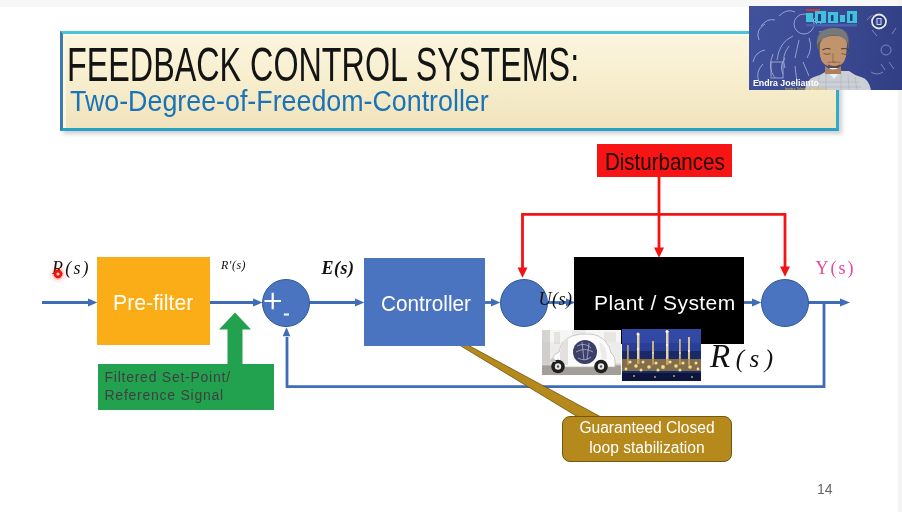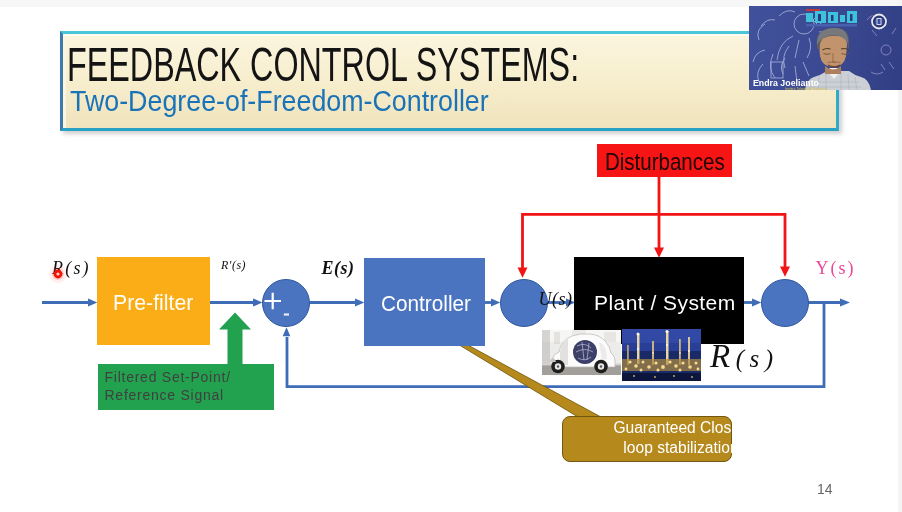--- a/index.html
+++ b/index.html
@@ -141,21 +141,21 @@
   <svg class="abs" style="left:260px;top:288px;" width="36" height="32" viewBox="0 0 36 32">
     <path d="M4.5 13 L21 13 M12.7 4.7 L12.7 21.3" stroke="#fff" stroke-width="2.2"></path>
     <path d="M23.8 26.5 L29 26.5" stroke="#ecedf5" stroke-width="2.2"></path>
   </svg>
 
   <div class="abs" style="left:98px;top:364px;width:176px;height:45.5px;background:#22a24e;"></div>
   <div class="abs" style="left:104.5px;top:367.5px;font-size:14px;letter-spacing:0.75px;line-height:18.2px;color:#404040;">Filtered Set-Point/<br>Reference Signal</div>
 
   <div class="abs" style="left:562px;top:415.5px;width:170px;height:46.5px;background:#b5891c;border:1.8px solid #71580e;
        border-radius:8px;box-sizing:border-box;"></div>
-  <div class="abs" style="left:562px;top:418.4px;width:170px;text-align:center;font-size:15.6px;line-height:19.7px;color:#fff;padding-left:34px;">Guaranteed Closed<br>loop stabilization</div>
+  <div class="abs" style="left:562px;top:418.4px;width:170px;text-align:center;font-size:15.6px;line-height:19.7px;color:#fff;">Guaranteed Closed<br>loop stabilization</div>
 
   <svg class="abs" style="left:542px;top:330px;" width="79" height="45" viewBox="0 0 79 45">
     <rect width="79" height="45" fill="#ececea"></rect>
     <rect y="0" width="79" height="12" fill="#f6f6f4"></rect>
     <g opacity="0.35">
       <rect x="0" y="0" width="8" height="36" fill="#9a9896"></rect>
       <rect x="12" y="2" width="6" height="12" fill="#c2c0bc"></rect>
       <rect x="30" y="0" width="14" height="8" fill="#d8d6d2"></rect>
       <rect x="62" y="2" width="12" height="10" fill="#cccac6"></rect>
     </g>

